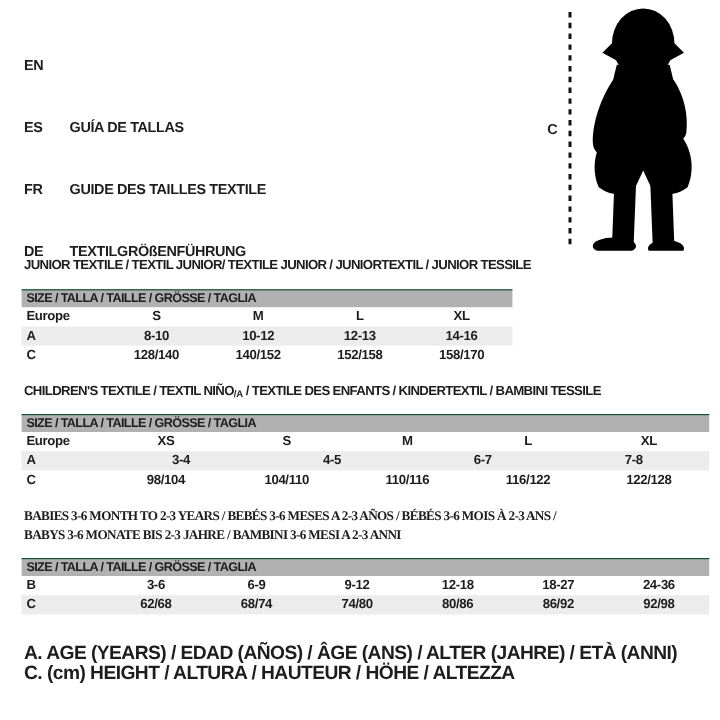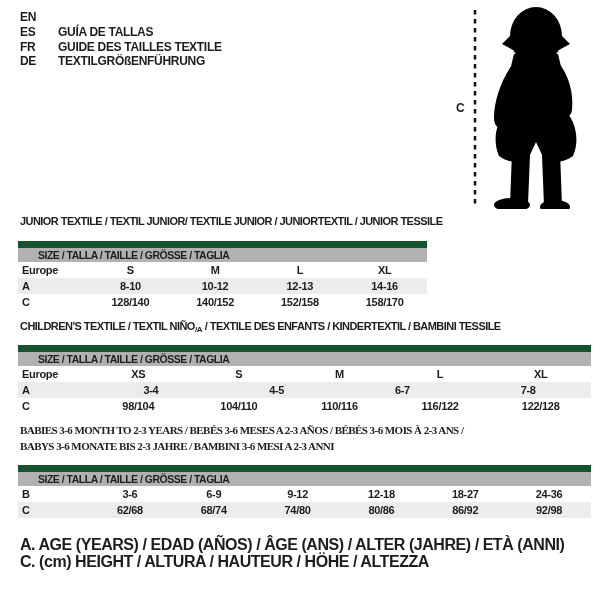--- a/index.html
+++ b/index.html
@@ -3,32 +3,32 @@
 <meta charset="utf-8">
 <style>
   html,body{margin:0;padding:0;background:#fff;}
   .canvas{
     position:relative;width:600px;height:600px;background:#ffffff;
     font-family:"Liberation Sans",sans-serif;font-weight:bold;color:#1d1d1d;
     overflow:hidden;
   }
   
   .lang-list{position:absolute;left:20px;top:10px;}
-  .lang-row{display:flex;line-height:14.8px;font-size:12px;letter-spacing:-0.3px;}
+  .lang-row{display:flex;line-height:14.8px;font-size:12px;letter-spacing:-0.3px;margin-top:37px;}
   .lang-code{width:38px;}
   
   .figure-svg{position:absolute;left:450px;top:4px;}
   .figure-label{position:absolute;left:456px;top:101px;font-size:12px;}
   
   .sec-heading{position:absolute;font-size:11px;letter-spacing:-0.55px;line-height:16px;white-space:nowrap;}
   .sec-heading sub{font-size:8px;vertical-align:-2px;letter-spacing:-0.3px;}
   .size-table{position:absolute;}
   .size-bar{
-    background:#b1b1b1;border-top:7px solid #14532d;height:14px;line-height:14px;
-    font-size:10.5px;letter-spacing:-0.5px;padding-left:20px;
+    background:#b1b1b1;border-top:1px solid #14532d;height:14px;line-height:14px;
+    font-size:10.5px;letter-spacing:-0.5px;padding-left:4px;
   }
   .trow{display:flex;height:16px;line-height:16px;font-size:11px;letter-spacing:-0.3px;align-items:flex-end;}
   .trow.shaded{background:#ececec;}
   .tlabel{width:70px;padding-left:4px;box-sizing:border-box;text-align:left;}
   .tcell{flex:1;text-align:center;}
   
   .footnotes{position:absolute;left:20px;top:536px;font-size:16px;letter-spacing:-0.45px;line-height:17.2px;white-space:nowrap;}
 </style>
 </head>
 <body>

